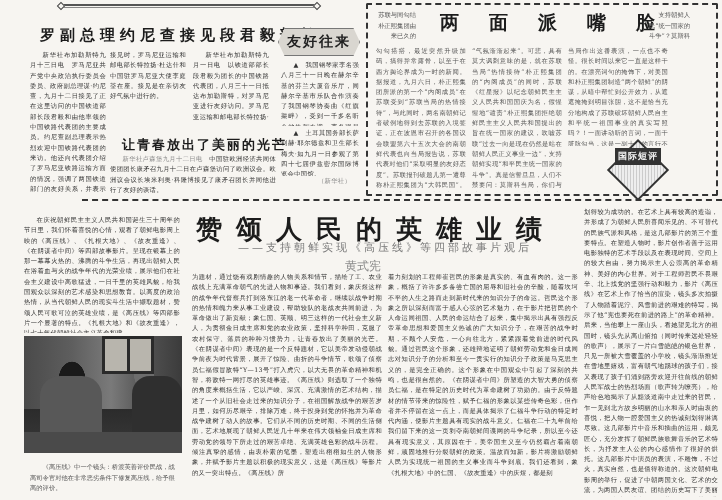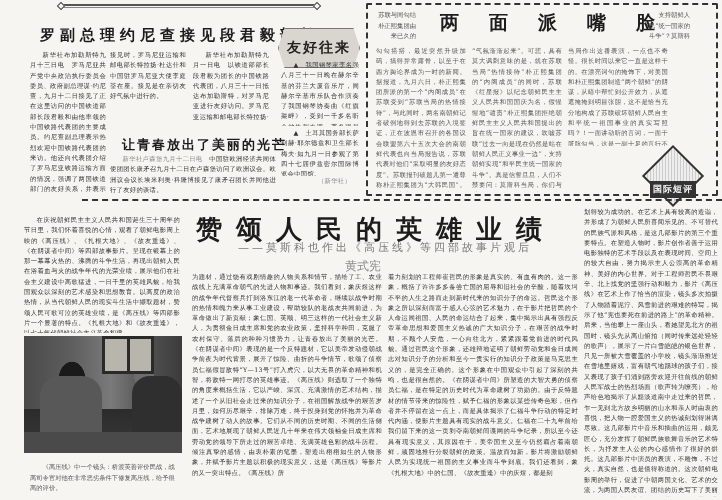--- a/index.html
+++ b/index.html
@@ -8,23 +8,23 @@
   .abs { position: absolute; }
   .col { font-size: 6.3px; line-height: 10.3px; letter-spacing: 0.3px; color: #333; text-align: justify; overflow: hidden; }
   .col p { text-indent: 2em; }
   .col p.noind { text-indent: 0; }
   .dateline { color: #8a8a8a; }
   .h-big { font-family: "DejaVu Sans", "Liberation Sans", sans-serif; font-weight: bold; color: #1c1c1c; white-space: nowrap; }
   .rule-top { left: 60px; top: 4px; width: 258px; height: 4px; border-top: 2px solid #555; border-bottom: 1px solid #888; }
   .diamond { width: 6px; height: 6px; border: 1px solid #444; transform: rotate(45deg); background: #f7f5f1; }
   .wavy-box { left: 366px; top: 3px; width: 352px; height: 193px; border: 2px dashed #333; border-radius: 2px; }
   .wavy-bottom { left: 82px; top: 199px; width: 640px; height: 0; border-top: 2px dashed #333; }
-  .badge-friend { left: 278px; top: 28px; width: 82px; height: 40px; background: #d9d6d0; border: 1px solid #777; clip-path: polygon(8% 0,92% 0,100% 50%,92% 100%,8% 100%,0 50%); display:flex; align-items:center; justify-content:center; }
+  .badge-friend { left: 278px; top: 28px; width: 82px; height: 28px; background: #d9d6d0; border: 1px solid #777; clip-path: polygon(8% 0,92% 0,100% 50%,92% 100%,8% 100%,0 50%); display:flex; align-items:center; justify-content:center; }
   .badge-friend span { font-size: 14px; font-weight: bold; color: #222; letter-spacing: 2px; font-family: "DejaVu Serif", serif; }
-  .badge-intl { left: 635px; top: 148px; width: 76px; height: 50px; display:flex; align-items:flex-end; justify-content:center; }
+  .badge-intl { left: 600px; top: 148px; width: 76px; height: 50px; display:flex; align-items:flex-start; justify-content:center; }
   .badge-intl .dia { position:absolute; width: 44px; height: 44px; border: 2px solid #333; transform: rotate(45deg); background: repeating-linear-gradient(45deg,#eee 0 2px,#ccc 2px 3px); }
   .badge-intl .lbl { position: relative; background: #333; color: #f3f3f3; font-size: 9px; font-weight: bold; padding: 2px 3px; font-family: "DejaVu Sans", sans-serif; letter-spacing: 1px; }
   .photo { left: 24px; top: 336px; width: 158px; height: 117px; overflow: hidden;
     background:
       radial-gradient(ellipse 22px 30px at 48px 44px, #1a1a1a 60%, transparent 62%),
       radial-gradient(ellipse 16px 20px at 120px 40px, #6d6d6d 60%, transparent 62%),
       linear-gradient(180deg, transparent 0, transparent 62%, #2b2b2b 62%, #3a3a3a 100%),
       linear-gradient(90deg, #4a4a4a 0, #5e5e5e 30%, #7a7a7a 55%, #555 75%, #3b3b3b 100%); }
   .photo .window { position:absolute; left: 78px; top: 0; width: 52px; height: 38px; background: #b8b5ad; border: 3px solid #2a2a2a; }
   .photo .window:after { content:""; position:absolute; left: 22px; top:0; width:3px; height:100%; background:#2a2a2a; }
@@ -86,21 +86,21 @@
   <p class="noind">当局作出这番表演，一点也不奇怪。很长时间以来它一直是这样干的。在漂亮词句的掩饰下，对美国和朴正熙集团制造“两个朝鲜”的阴谋，从暗中帮忙到公开效力，从遮遮掩掩到明目张胆，这不是恰当充分地构成了苏联破坏朝鲜人民自主和平统一祖国事业的真实写照吗？！一面讲动听的言词，一面干脏肮勾当，这是一副十足的言行不一的两面派嘴脸。</p>
 </div>
 <div class="abs badge-intl">
   <div class="dia"></div>
   <span class="lbl">国际短评</span>
 </div>
 
 <div class="abs wavy-bottom"></div>
 
 <div class="abs h-big" style="left:196px;top:212px;font-size:26px;letter-spacing:14px;">赞颂人民的英雄业绩</div>
-<div class="abs sub-title" style="left:238px;top:240px;">——莫斯科也作出《高压线》等四部故事片观后</div>
+<div class="abs sub-title" style="left:238px;top:240px;">——支持朝鲜实现《高压线》等四部故事片观后</div>
 <div class="abs byline" style="left:345px;top:258px;">黄式宪</div>
 
 <div class="abs col" style="left:24px;top:215px;width:156px;height:118px;">
   <p>在庆祝朝鲜民主主义人民共和国诞生三十周年的节日里，我们怀着喜悦的心情，观看了朝鲜电影周上映的《高压线》、《扎根大地》、《故友重逢》、《在阴谋者中间》等四部故事影片。呈现在银幕上的那一幕幕火热的、沸腾的斗争生活，再现出朝鲜人民在浴着血与火的战争年代的光荣业绩，展示他们在社会主义建设中高歌猛进，一日千里的英雄风貌，给我国观众以深刻的艺术感染和思想教育。以高度的政治热情，从当代朝鲜人民的现实斗生活中撷取题材，赞颂人民可歌可泣的英雄业绩，是《高压线》等四部影片一个显著的特点。《扎根大地》和《故友重逢》，以七十年代朝鲜社会主义革命和建</p>
 </div>
 
 <div class="abs photo">
   <div class="window"></div>
   <div class="fig1"></div>
   <div class="fig2"></div>

